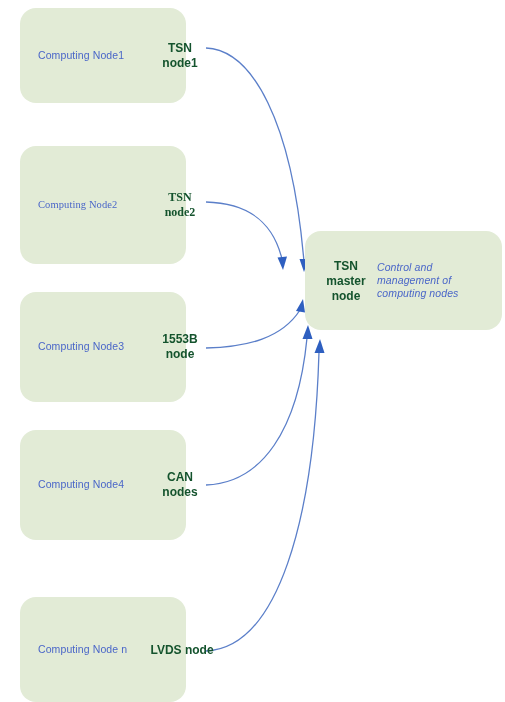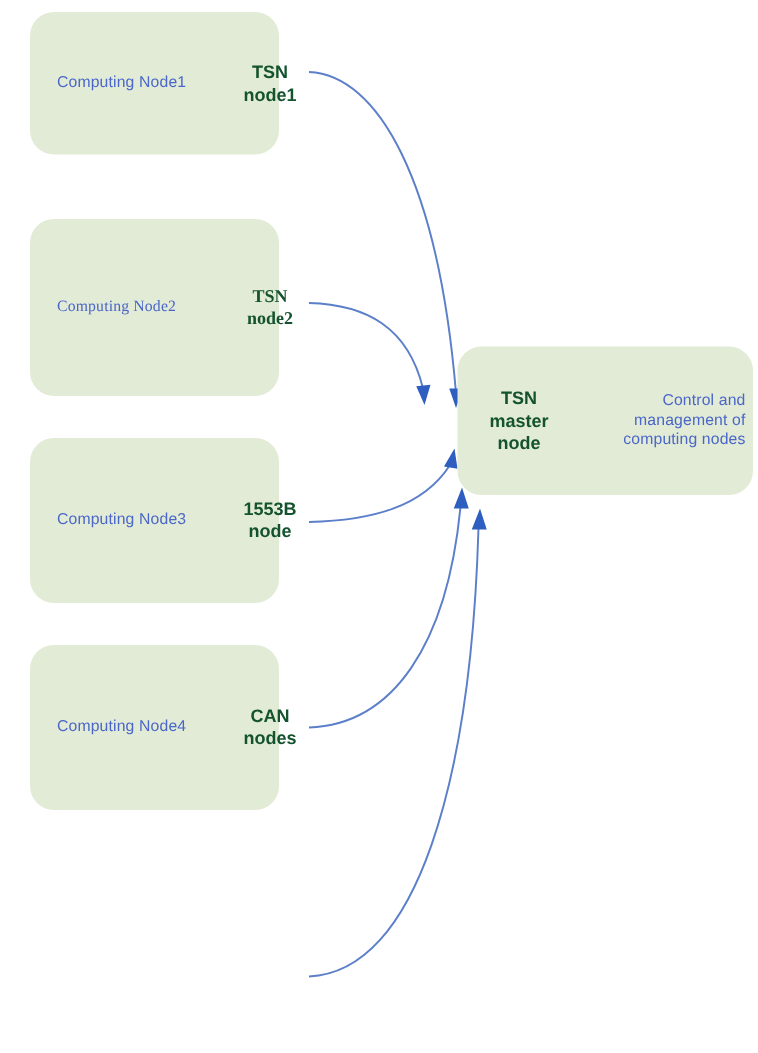--- a/index.html
+++ b/index.html
@@ -81,23 +81,24 @@
     width: 62px;
     top: 50%;
     transform: translateY(-50%);
     font-size: 12px;
   }
   #master-node .label-secondary {
     left: 72px;
     width: 120px;
     top: 50%;
     transform: translateY(-50%);
-    text-align: right;
+    text-align: left;
     white-space: normal;
     font-size: 10.5px;
+    font-style: italic;
   }
 
   svg#arrows {
     position: absolute;
     left: 0;
     top: 0;
     width: 505px;
     height: 702px;
     pointer-events: none;
     overflow: visible;
@@ -162,20 +163,24 @@
     <span class="label-primary" style="top:50%; transform:translateY(-50%);">1553B
 node</span>
   </div>
 
   <div class="node-box compute" id="box-node4" style="top:430px; height:110px;">
     <span class="label-secondary">Computing Node4</span>
     <span class="label-primary" style="top:50%; transform:translateY(-50%);">CAN
 nodes</span>
   </div>
 
+  <div class="node-box compute" id="box-noden" style="top:597px; height:105px;">
+    <span class="label-secondary">Computing Node n</span>
+    <span class="label-primary" style="top:50%; transform:translateY(-50%); left:118px; width:88px;">LVDS node</span>
+  </div>
 
   <div class="node-box" id="master-node">
     <span class="label-primary">TSN
 master
 node</span>
     <span class="label-secondary">Control and management of computing nodes</span>
   </div>
 
 </div>
 

